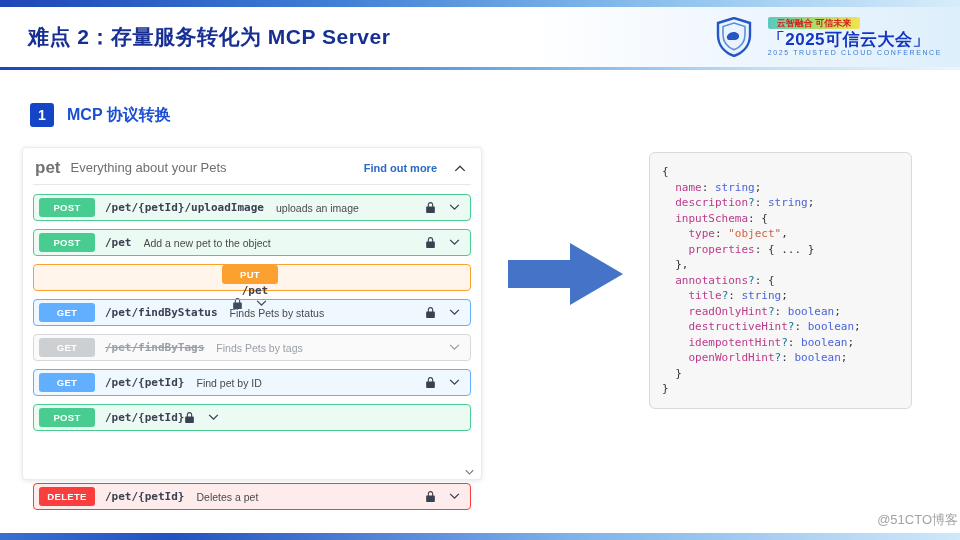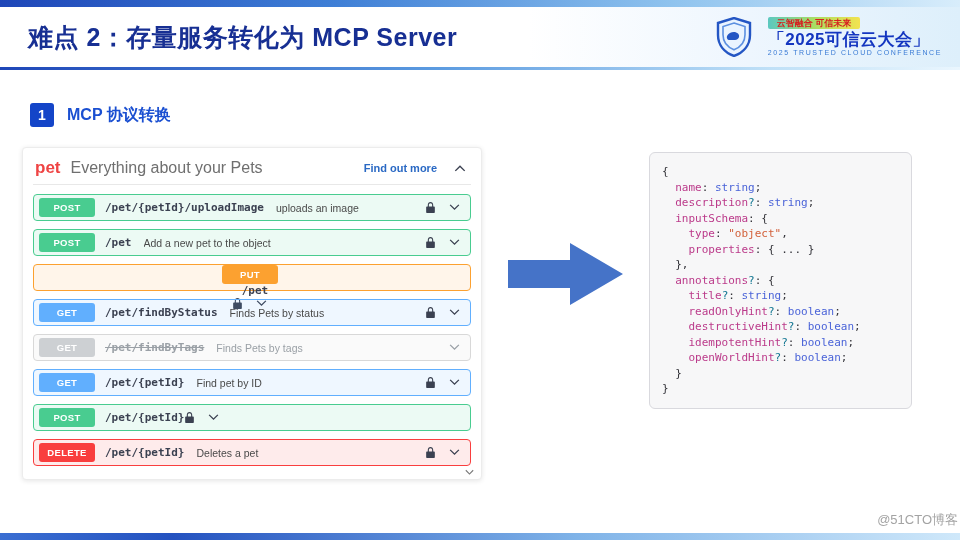--- a/index.html
+++ b/index.html
@@ -14,43 +14,43 @@
   
   .top-bar{position:absolute;top:0;left:0;width:100%;height:7px;
     background:linear-gradient(90deg,#1e46b8 0%,#3f7fd6 35%,#8fc3ee 70%,#d8edfb 100%);}
   .bottom-bar{position:absolute;bottom:0;left:0;width:100%;height:7px;
     background:linear-gradient(90deg,#3a6ed2 0%,#2452c0 18%,#7fb3e8 60%,#cfe8fa 100%);}
 
   
   .hdr{position:absolute;top:7px;left:0;width:100%;height:60px;display:flex;align-items:center;
     justify-content:space-between;padding:0 18px 0 28px;
     background:linear-gradient(90deg,#ffffff 0%,#ffffff 55%,#eef6fe 78%,#ddeffb 100%);}
-  .page-title{font-size:25px;font-weight:bold;color:var(--title-navy);letter-spacing:.5px;text-align:center;}
+  .page-title{font-size:21px;font-weight:bold;color:var(--title-navy);letter-spacing:.5px;text-align:center;}
   .hdr-divider{position:absolute;top:67px;left:0;width:100%;height:3px;
     background:linear-gradient(90deg,#1e46b8 0%,#5a9ae0 45%,#bfe0f7 80%,#eaf6fe 100%);}
   .logo{display:flex;align-items:center;gap:16px;}
   .logo-texts{display:flex;flex-direction:column;align-items:flex-start;line-height:1.15;}
   .logo-banner{font-size:9px;font-weight:bold;color:#d61f1f;padding:1px 9px;border-radius:2px;
     background:linear-gradient(90deg,#5bc8c0,#a8dd64,#f3e34f);}
   .logo-title{font-size:17px;font-weight:bold;color:#1436c0;letter-spacing:.5px;margin-top:1px;}
   .logo-sub{font-size:7px;color:#3a7bd5;letter-spacing:1.6px;}
 
   
   .section{position:absolute;top:103px;left:30px;display:flex;align-items:center;gap:13px;}
   .section-num{width:24px;height:24px;background:#1445c8;color:#fff;font-size:14px;font-weight:bold;
     display:grid;place-items:center;border-radius:3px;}
   .section-label{font-size:16px;color:#1a4fd1;font-weight:600;}
 
   
   .swagger{position:absolute;left:22px;top:147px;width:460px;height:333px;background:#fff;
     border:1px solid #ececec;border-radius:4px;box-shadow:0 1px 5px rgba(0,0,0,.10);
     padding:7px 10px 6px;}
   .sw-head{display:flex;align-items:center;height:30px;border-bottom:1px solid #e8e8e8;padding:0 4px 4px 2px;}
-  .sw-name{font-size:17px;font-weight:bold;color:#ef4444;}
-  .sw-desc{font-size:16px;color:#6f6f6f;margin-left:10px;flex:1;}
+  .sw-name{font-size:17px;font-weight:bold;color:#737373;}
+  .sw-desc{font-size:13px;color:#6f6f6f;margin-left:10px;flex:1;}
   .sw-link{font-size:11px;font-weight:bold;color:var(--link);cursor:pointer;}
   .icon{display:inline-flex;align-items:center;color:#3b4151;}
   .up{transform:rotate(180deg);margin-left:16px;}
   #endpoint-list{display:flex;flex-direction:column;gap:8px;padding-top:9px;}
   .op{height:27px;display:flex;align-items:center;border:1px solid;border-radius:4px;padding:0 9px 0 5px;cursor:pointer;}
   .badge{min-width:56px;text-align:center;padding:4px 0;border-radius:3px;color:#fff;font-weight:bold;
     font-size:9.5px;letter-spacing:.3px;}
   .path{margin-left:10px;font-family:"DejaVu Sans Mono", monospace;font-weight:bold;font-size:11px;color:#3b4151;white-space:nowrap;}
   .summary{margin-left:12px;font-size:10.5px;color:#4a4a4a;flex:1;white-space:nowrap;overflow:hidden;}
   .row-icons{display:flex;align-items:center;gap:12px;}
@@ -220,21 +220,21 @@
                 <path d="M10 2C7 2 5 4.2 5 7.3V10H3.8C2.8 10 2 10.8 2 11.8v8.4C2 21.2 2.8 22 3.8 22h12.4c1 0 1.8-.8 1.8-1.8v-8.4c0-1-.8-1.8-1.8-1.8H15V7.3C15 4.2 13 2 10 2zm0 2c1.9 0 3 1.4 3 3.3V10H7V7.3C7 5.4 8.1 4 10 4z" fill="currentColor"></path>
               </svg>
             </span>
             <span class="icon">
               <svg width="13" height="13" viewBox="0 0 20 20">
                 <path d="M2.6 6.6 10 14l7.4-7.4L16 5.2l-6 6-6-6z" fill="currentColor"></path>
               </svg>
             </span>
           </span>
         </div>
-        <div class="op" style="border-color: rgb(249, 62, 62); background: rgba(249, 62, 62, 0.1);">
+        <div class="op" style="border-color: rgb(249, 62, 62); background: rgba(249, 62, 62, 0.1); margin-top: 44px;">
           <span class="badge" style="background:#f93e3e">DELETE</span>
           <span class="path">/pet/{petId}</span>
           <span class="summary">Deletes a pet</span>
           <span class="row-icons">
             <span class="icon">
               <svg width="11" height="13" viewBox="0 0 20 24">
                 <path d="M10 2C7 2 5 4.2 5 7.3V10H3.8C2.8 10 2 10.8 2 11.8v8.4C2 21.2 2.8 22 3.8 22h12.4c1 0 1.8-.8 1.8-1.8v-8.4c0-1-.8-1.8-1.8-1.8H15V7.3C15 4.2 13 2 10 2zm0 2c1.9 0 3 1.4 3 3.3V10H7V7.3C7 5.4 8.1 4 10 4z" fill="currentColor"></path>
               </svg>
             </span>
             <span class="icon">

